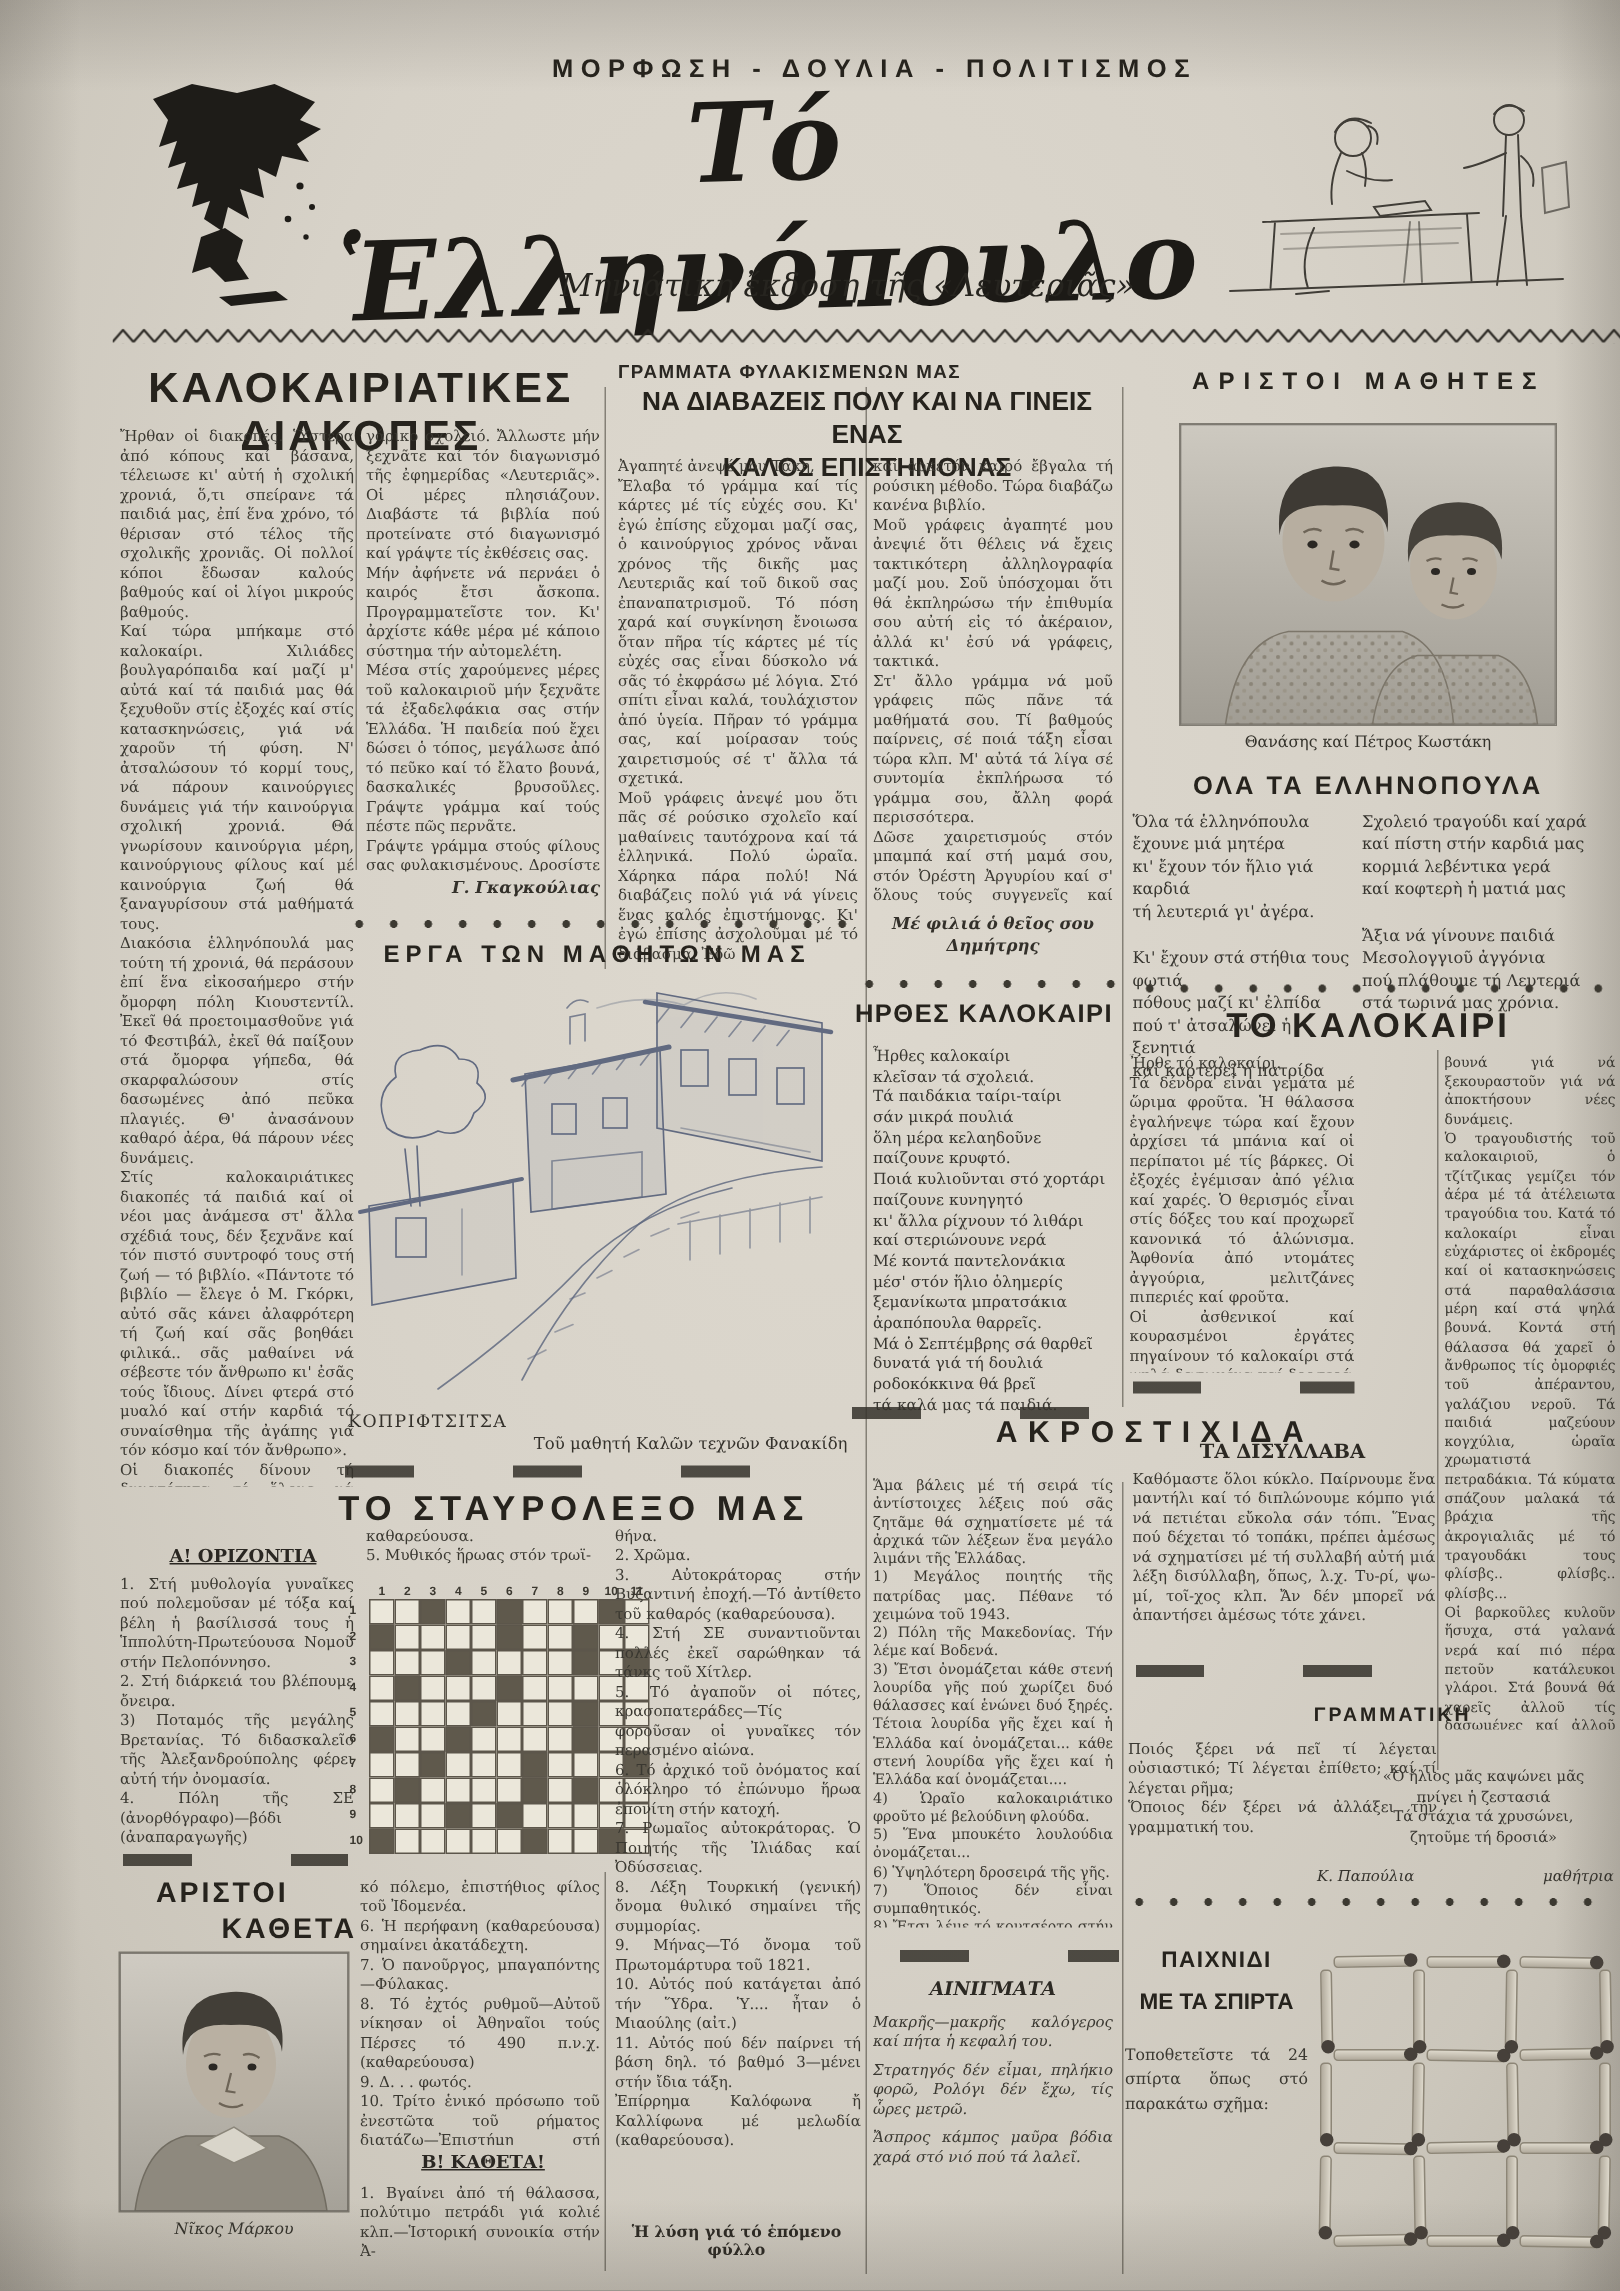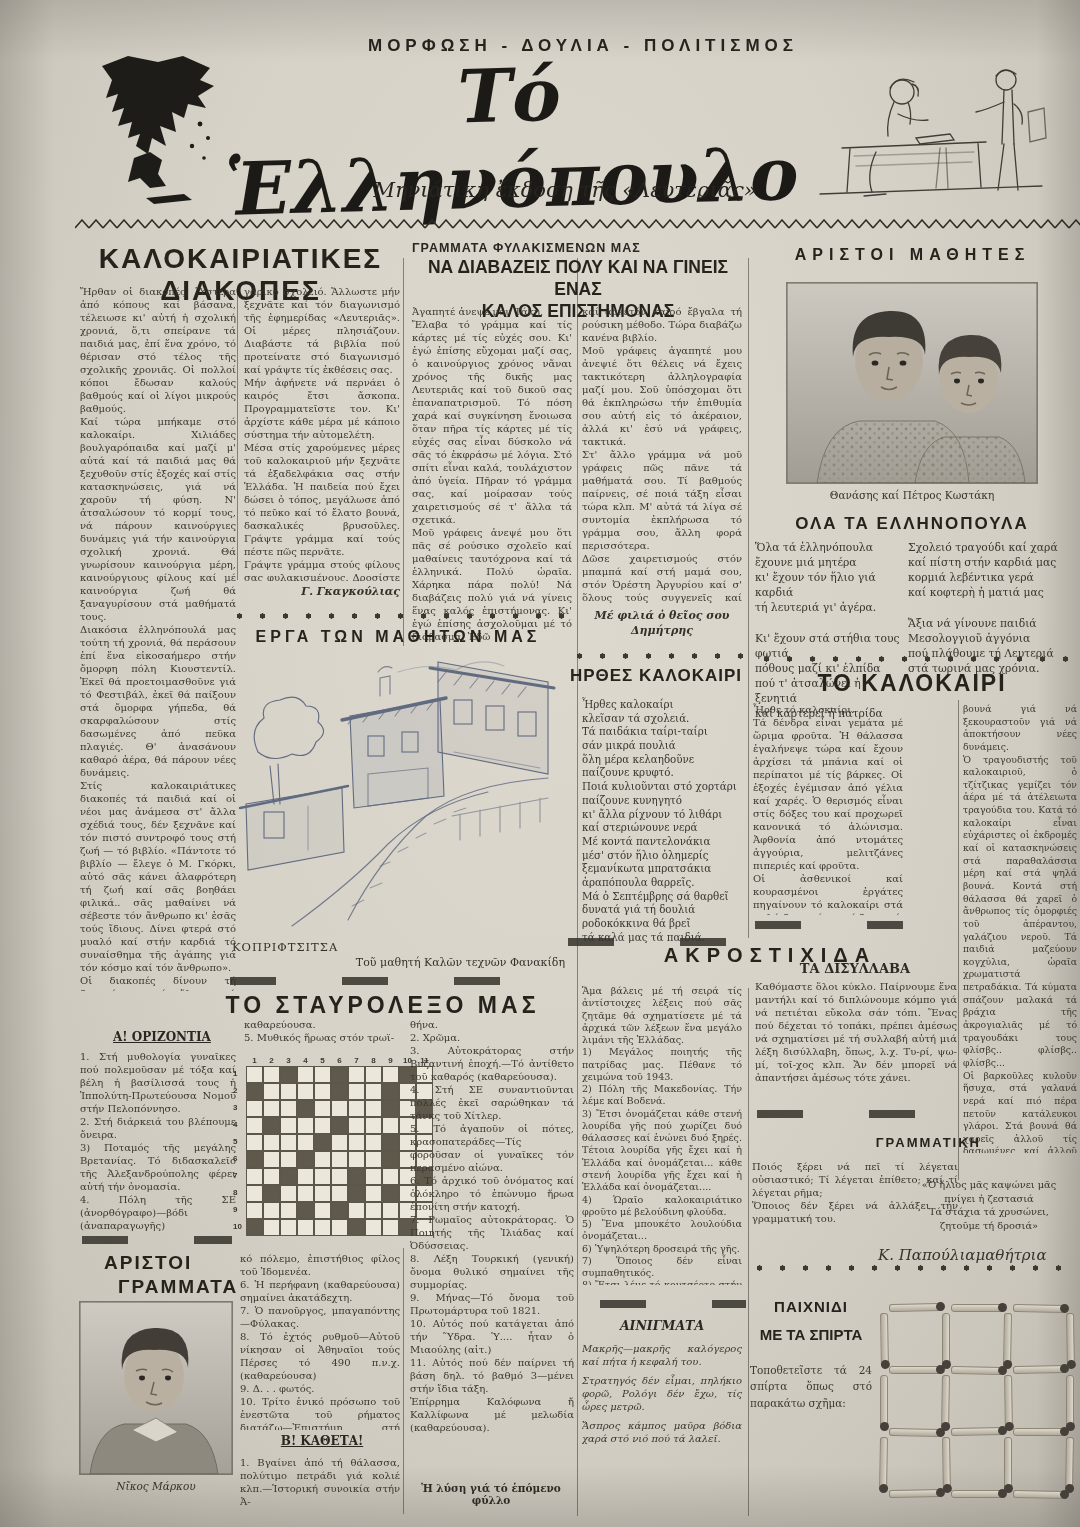--- a/index.html
+++ b/index.html
@@ -181,21 +181,21 @@
 Οἱ ἀσθενικοί καί κουρασμένοι ἐργάτες πηγαίνουν τό καλοκαίρι στά ψηλά δασωμένα καί δροσερά</div>
   <div class="abs dashes" style="left:755px;top:921px;width:148px;"></div>
   <div class="abs body" style="left:963px;top:703px;width:114px;height:450px;font-size:9.3px;line-height:1.36;">βουνά γιά νά ξεκουραστοῦν γιά νά ἀποκτήσουν νέες δυνάμεις.
 Ὁ τραγουδιστής τοῦ καλοκαιριοῦ, ὁ τζίτζικας γεμίζει τόν ἀέρα μέ τά ἀτέλειωτα τραγούδια του. Κατά τό καλοκαίρι εἶναι εὐχάριστες οἱ ἐκδρομές καί οἱ κατασκηνώσεις στά παραθαλάσσια μέρη καί στά ψηλά βουνά. Κοντά στή θάλασσα θά χαρεῖ ὁ ἄνθρωπος τίς ὀμορφιές τοῦ ἀπέραντου, γαλάζιου νεροῦ. Τά παιδιά μαζεύουν κογχύλια, ὡραῖα χρωματιστά πετραδάκια. Τά κύματα σπάζουν μαλακά τά βράχια τῆς ἀκρογιαλιᾶς μέ τό τραγουδάκι τους φλίσβς.. φλίσβς.. φλίσβς...
 Οἱ βαρκοῦλες κυλοῦν ἥσυχα, στά γαλανά νερά καί πιό πέρα πετοῦν κατάλευκοι γλάροι. Στά βουνά θά χαρεῖς ἀλλοῦ τίς δασωμένες καί ἀλλοῦ τίς γυμνές πλαγιές. Ἀλλοῦ τίς σουβλερές βουνοκορφές, ἀλλοῦ τίς ψηλές ἤ χαμηλές ραχοῦλες μέ τίς κρύες βρυσοῦλες πού αἰώνια ζοῦν ἐκεῖ στή μοναξιά τους καί δροσίζουν τόν τόπο. Καί στά λειβάδια βασιλεύει ἡ χαρά τοῦ καλοκαιριοῦ.
 Ἐκεῖ οἱ βοσκοί κουρεύουν τά πρόβατα, κάνουν τά τυριά, τά βούτερα καί χαίρονται τίς χαρές τοῦ βουνοῦ.</div>
   <div class="abs poem" style="left:900px;top:1178px;width:178px;font-size:9.8px;text-align:center;">«Ὁ ἥλιος μᾶς καψώνει μᾶς
 πνίγει ἡ ζεστασιά
 Τά στάχια τά χρυσώνει,
 ζητοῦμε τή δροσιά»</div>
-  <div class="abs" style="left:878px;top:1246px;width:198px;display:flex;font-size:15px;font-style:italic;">
+  <div class="abs" style="left:878px;top:1246px;width:198px;display:flex;justify-content:space-between;font-size:10px;font-style:italic;">
     <span>Κ. Παπούλια</span>
     <span>μαθήτρια</span>
   </div>
 
   <div class="abs dots" style="left:228px;top:610px;width:340px;"></div>
   <div class="abs hl" style="left:228px;top:628px;width:340px;font-size:16px;letter-spacing:4px;">ΕΡΓΑ  ΤΩΝ  ΜΑΘΗΤΩΝ  ΜΑΣ</div>
   <svg class="abs" style="left:230px;top:654px;" width="335" height="280" viewBox="0 0 335 280">
     <g fill="none" stroke="#57617a" stroke-width="1.1" stroke-linecap="round" opacity=".92">
       <path d="M168 18 q30 -10 58 -2 q24 -14 48 -4" opacity=".35"></path>
       <path d="M208 8 L318 28 L318 120 L208 98 Z" fill="rgba(104,114,140,.10)"></path>
@@ -475,21 +475,21 @@
 6. Τό ἀρχικό τοῦ ὀνόματος καί ὁλόκληρο τό ἐπώνυμο ἥρωα ἐπονίτη στήν κατοχή.
 7. Ρωμαῖος αὐτοκράτορας. Ὁ Ποιητής τῆς Ἰλιάδας καί Ὀδύσσειας.
 8. Λέξη Τουρκική (γενική) ὄνομα θυλικό σημαίνει τῆς συμμορίας.
 9. Μήνας—Τό ὄνομα τοῦ Πρωτομάρτυρα τοῦ 1821.
 10. Αὐτός πού κατάγεται ἀπό τήν Ὕδρα. Ὑ.... ἦταν ὁ Μιαούλης (αἰτ.)
 11. Αὐτός πού δέν παίρνει τή βάση δηλ. τό βαθμό 3—μένει στήν ἴδια τάξη.
 Ἐπίρρημα Καλόφωνα ἤ Καλλίφωνα μέ μελωδία (καθαρεύουσα).</div>
   <div class="abs" style="left:408px;top:1482px;width:166px;text-align:center;font-weight:bold;font-size:10.5px;color:#2e2b25;">Ἡ λύση γιά τό ἑπόμενο φύλλο</div>
 
   <div class="abs hl" style="left:84px;top:1252px;width:112px;font-size:19px;letter-spacing:2px;text-align:left;margin-left:20px;">ΑΡΙΣΤΟΙ</div>
-  <div class="abs hl" style="left:118px;top:1276px;width:120px;font-size:19px;letter-spacing:2px;text-align:right;">ΓΡΑΜΜΑΤΑ</div>
+  <div class="abs hl" style="left:118px;top:1276px;width:120px;font-size:19px;letter-spacing:2px;text-align:right;">ΚΑΘΕΤΑ</div>
   <svg class="abs photo-frame" style="left:80px;top:1302px;" width="152" height="172" viewBox="0 0 152 172">
     <defs>
         <linearGradient id="pbg2" x1="0" y1="0" x2="0" y2="1">
       <stop offset="0" stop-color="#cfcbc2"></stop>
           <stop offset="1" stop-color="#a5a198"></stop>
     </linearGradient>
       </defs>
     <rect width="152" height="172" fill="url(#pbg2)"></rect>
     <path d="M10 172 q6 -44 34 -50 l62 0 q26 8 32 50 z" fill="#8e897e" stroke="#716c61"></path>
     <path d="M52 128 l24 -12 l22 14 l-22 10 z" fill="#d9d5ca" stroke="#8b867a"></path>

